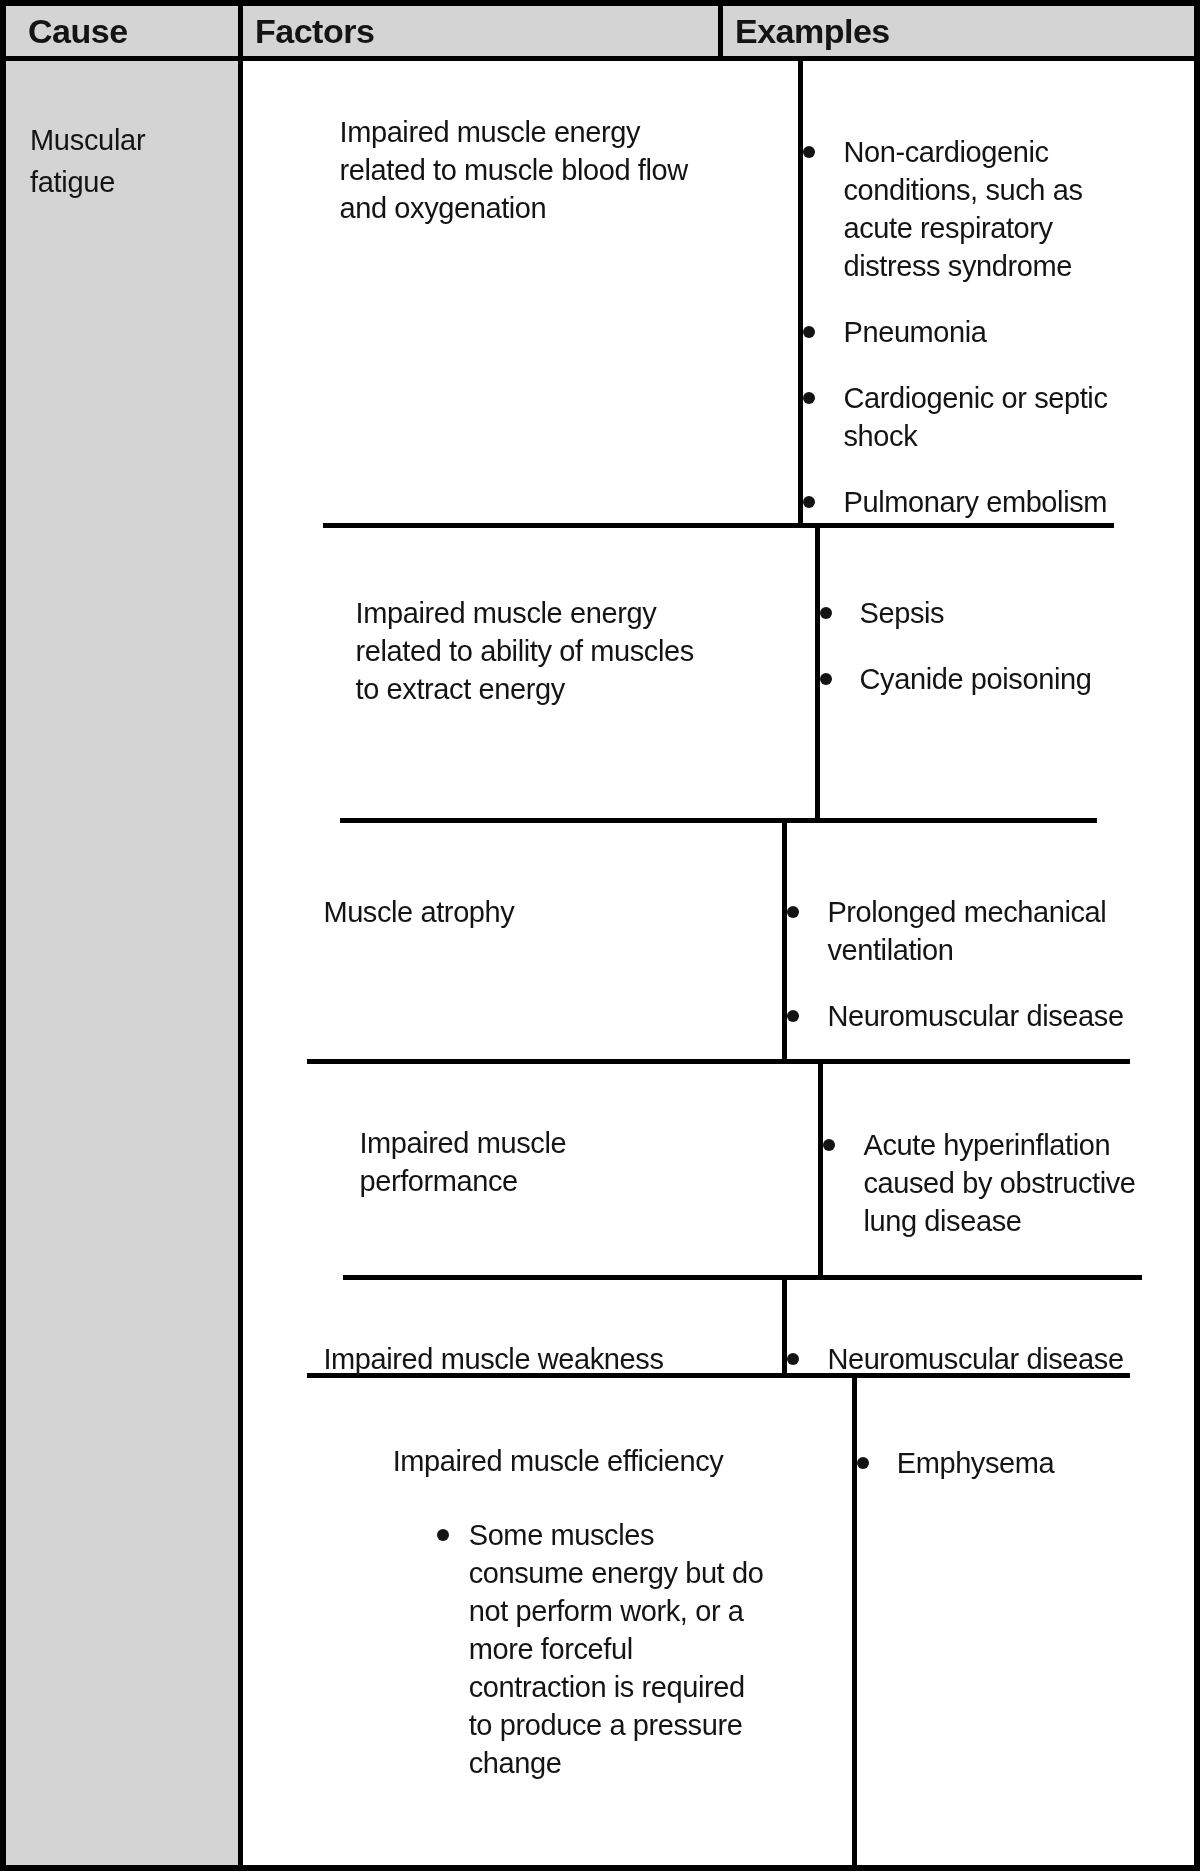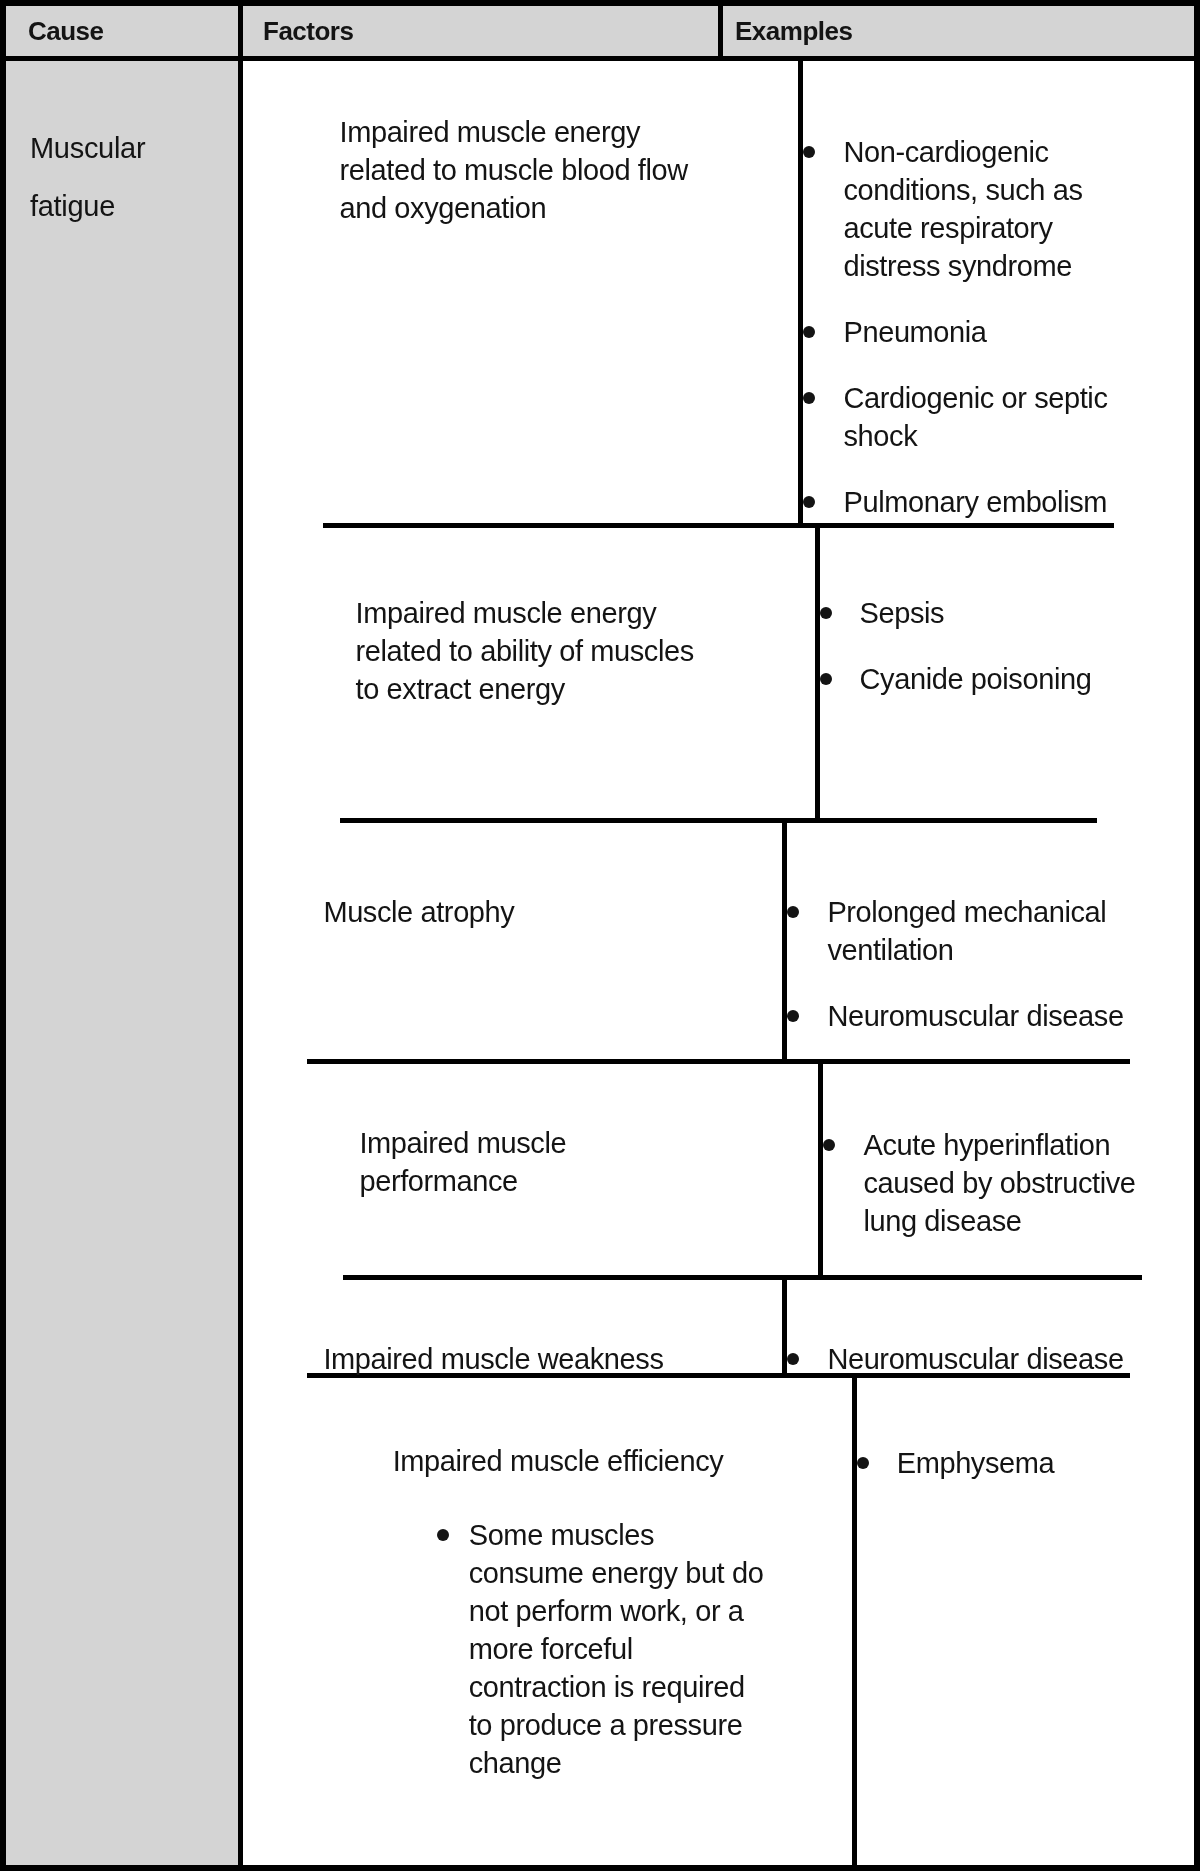--- a/index.html
+++ b/index.html
@@ -23,41 +23,41 @@
     display: flex;
     flex: 0 0 55px;
     box-sizing: border-box;
     border-bottom: 5px solid #000;
     background: #d4d4d4;
   }
   .hcell {
     box-sizing: border-box;
     display: flex;
     align-items: center;
-    font-size: 26px;
+    font-size: 34px;
     font-weight: bold;
     letter-spacing: -0.5px;
   }
   .hcell.c1 { width: 237px; border-right: 5px solid #000; padding-left: 22px; }
-  .hcell.c2 { width: 480px; border-right: 5px solid #000; padding-left: 20px; }
+  .hcell.c2 { width: 480px; border-right: 5px solid #000; padding-left: 12px; }
   .hcell.c3 { flex: 1; padding-left: 12px; }
   
   .body {
     flex: 1;
     display: flex;
     min-height: 0;
   }
   .cause-cell {
     width: 237px;
     box-sizing: border-box;
     border-right: 5px solid #000;
     background: #d4d4d4;
     padding: 58px 10px 0 24px;
     font-size: 29px;
-    line-height: 58px;
+    line-height: 42px;
     letter-spacing: -0.3px;
     white-space: pre-line;
   }
   .rows {
     flex: 1;
     display: flex;
     flex-direction: column;
     min-height: 0;
     align-items: center;
   }

